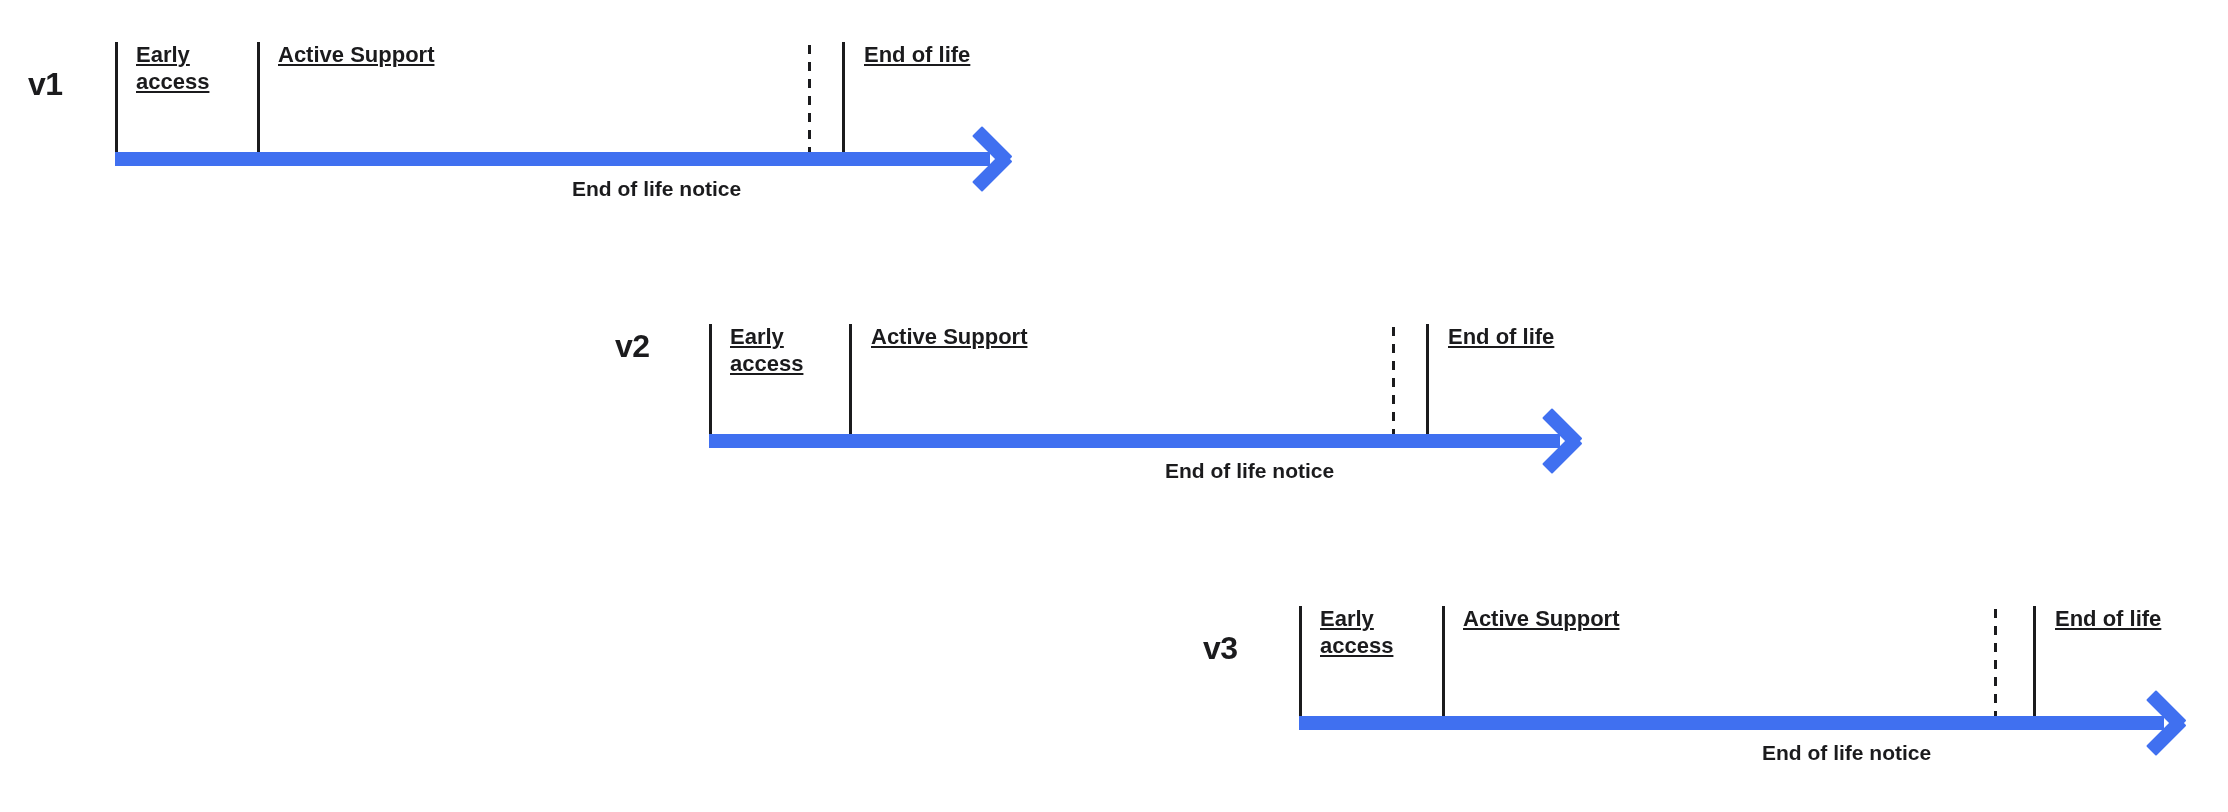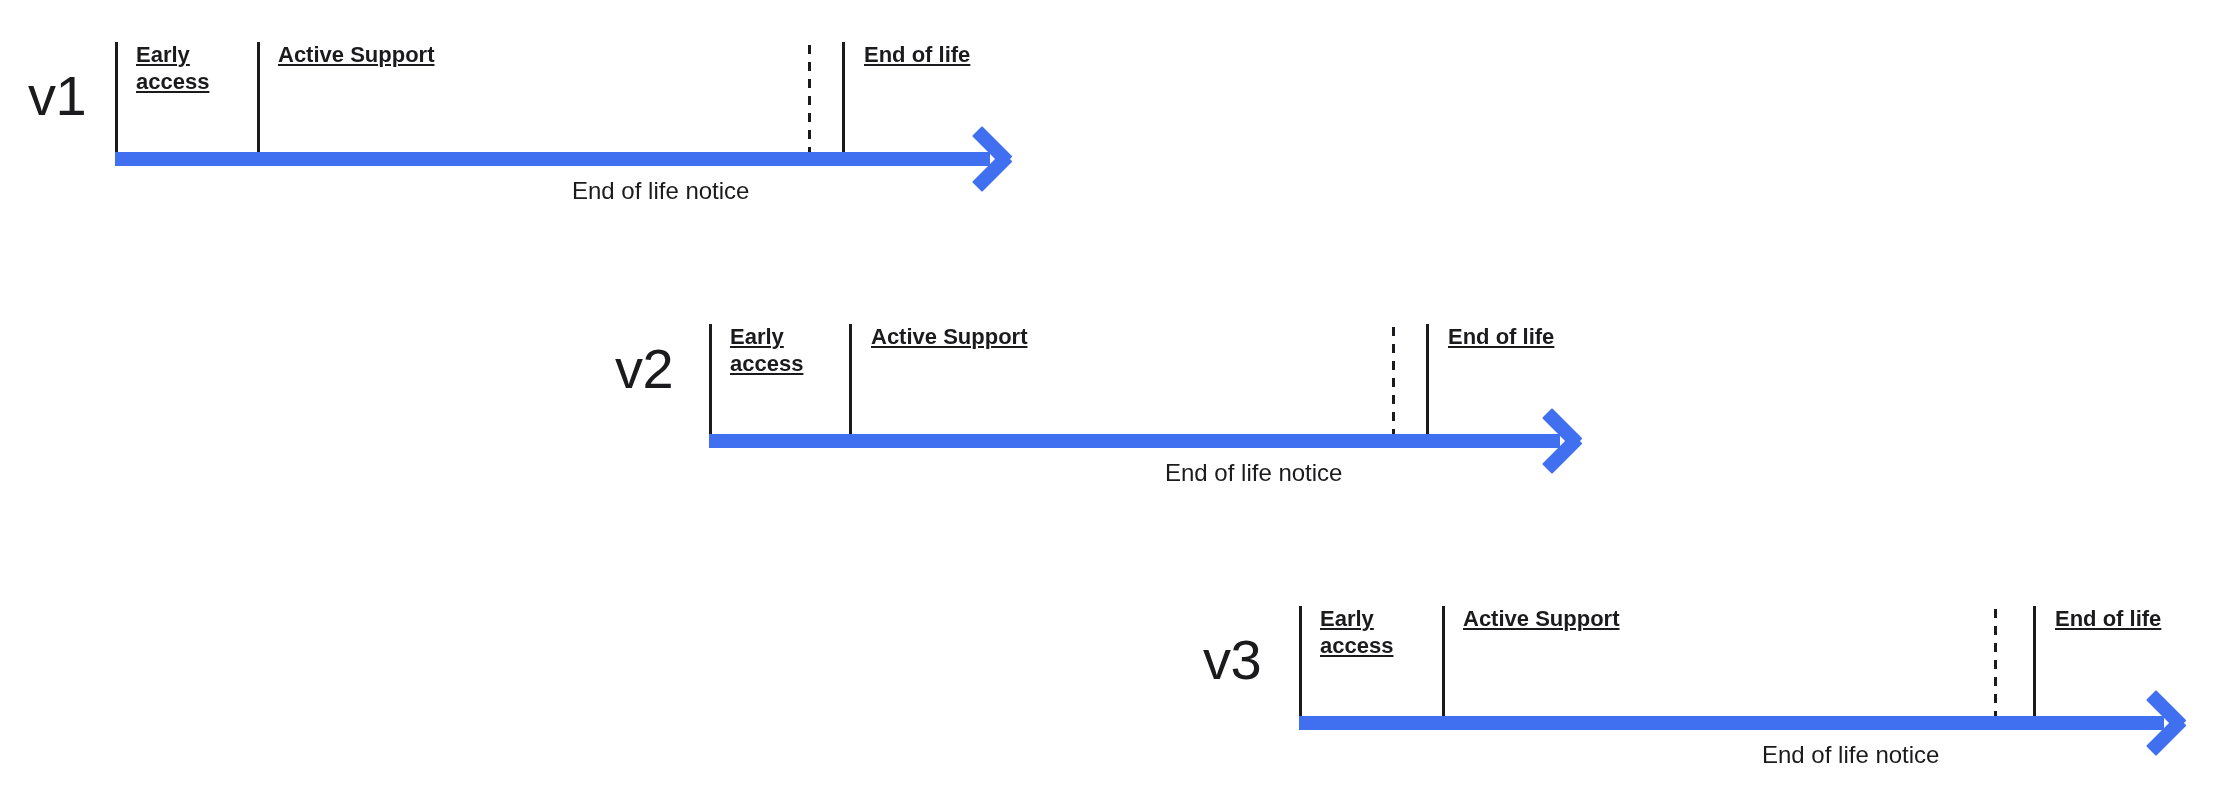--- a/index.html
+++ b/index.html
@@ -24,22 +24,22 @@
   
   .timeline-row {
     position: absolute;
     top: 0;
     left: 0;
   }
 
   
   .version-label {
     position: absolute;
-    font-size: 56px;
-    font-weight: 400;
+    font-size: 32px;
+    font-weight: 700;
     line-height: 1;
     color: #1b1b1d;
     letter-spacing: -0.5px;
     white-space: nowrap;
   }
 
   
   .divider {
     position: absolute;
     width: 3px;
@@ -67,22 +67,22 @@
     line-height: 1.22;
     color: #1b1b1d;
     white-space: pre-line;
     text-decoration: underline;
   }
   .phase-label.nowrap { white-space: nowrap; }
 
   
   .notice-label {
     position: absolute;
-    font-size: 24px;
-    font-weight: 400;
+    font-size: 21px;
+    font-weight: 700;
     line-height: 1.22;
     color: #1b1b1d;
     white-space: nowrap;
   }
 
   
   .arrow-shaft {
     position: absolute;
     height: 14px;
   }
@@ -141,21 +141,21 @@
     <div class="arrow-head" style="left:975px; top:129px;">
       <i class="up" style="background:#4070F0;"></i>
       <i class="down" style="background:#4070F0;"></i>
     </div>
 
     <div class="notice-label" style="left:572px; top:176px;">End of life notice</div>
   </div>
 
   <div class="timeline-row">
 
-    <div class="version-label" style="left:615px; top:341px;">v2</div>
+    <div class="version-label" style="left:615px; top:330px;">v2</div>
 
     <div class="divider" style="left:709px; top:324px; height:110px;"></div>
 
     <div class="phase-label" style="left:730px; top:324px; width:110px;">Early
 access</div>
 
     <div class="divider" style="left:849px; top:324px; height:110px;"></div>
 
     <div class="phase-label nowrap" style="left:871px; top:324px;">Active Support</div>
 

